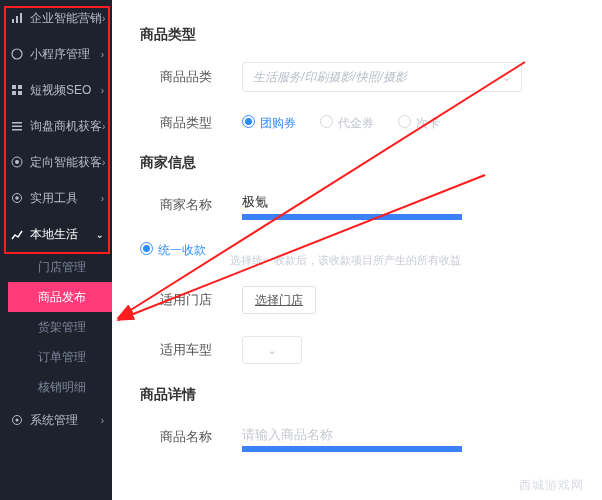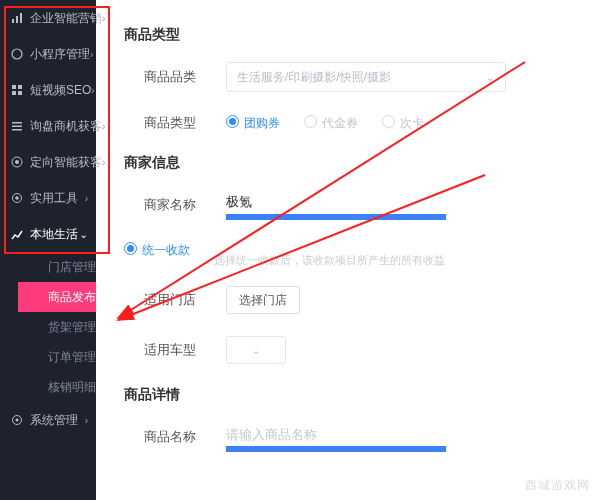--- a/index.html
+++ b/index.html
@@ -12,21 +12,21 @@
     overflow: hidden;
     position: relative;
   }
   .page {
     display: flex;
     width: 100%;
     height: 100%;
   }
   
   .sidebar {
-    width: 96px;
+    width: 112px;
     background: #1e222d;
     height: 100%;
     position: relative;
     flex-shrink: 0;
     color: #b9bdc7;
   }
   .side-item {
     display: flex;
     align-items: center;
     height: 36px;
@@ -50,21 +50,21 @@
     font-size: 12px;
   }
   .side-item .chevron {
     font-size: 10px;
     color: #96a0b5;
   }
   .side-item.active-section .label,
   .side-item.active-section .icon,
   .side-item.active-section .chevron { color: #fff; }
   .sub-list {
-    padding-left: 18px;
+    padding-left: 8px;
   }
   .sub-item {
     height: 30px;
     display: flex;
     align-items: center;
     padding-left: 30px;
     font-size: 12px;
     color: #7d8599;
     cursor: pointer;
   }
@@ -109,20 +109,21 @@
     height: 30px;
     border: 1px solid #e3e6ec;
     border-radius: 3px;
     padding: 12px 10px;
     color: #b8bcc6;
     font-size: 12px;
     display: flex;
     align-items: center;
     justify-content: space-between;
     cursor: pointer;
+    font-style: italic;
   }
   .select-wide .chev { color: #c0c4cc; font-size: 11px; }
   .radio-group { display: flex; align-items: center; gap: 24px; }
   .radio {
     display: flex;
     gap: 5px;
     font-size: 12px;
     color: #bfc3cc;
     cursor: pointer;
   }
@@ -156,36 +157,37 @@
   }
   .btn-outline {
     height: 28px;
     padding: 0 12px;
     border: 1px solid #dcdfe6;
     border-radius: 3px;
     background: #fff;
     color: #555;
     font-size: 12px;
     cursor: pointer;
+    text-decoration: underline;
   }
   .select-small {
     width: 60px;
     height: 28px;
     border: 1px solid #e3e6ec;
     border-radius: 3px;
     display: flex;
     align-items: center;
     justify-content: center;
     cursor: pointer;
     color: #c0c4cc;
     font-size: 11px;
   }
   .watermark {
     position: absolute;
-    right: 12px;
+    right: 18px;
     bottom: 6px;
     font-size: 12px;
     color: #d9dce3;
     letter-spacing: 1px;
   }
   svg.arrow-svg {
     position: absolute;
     top: 0; left: 0;
     width: 602px; height: 500px;
     pointer-events: none;

